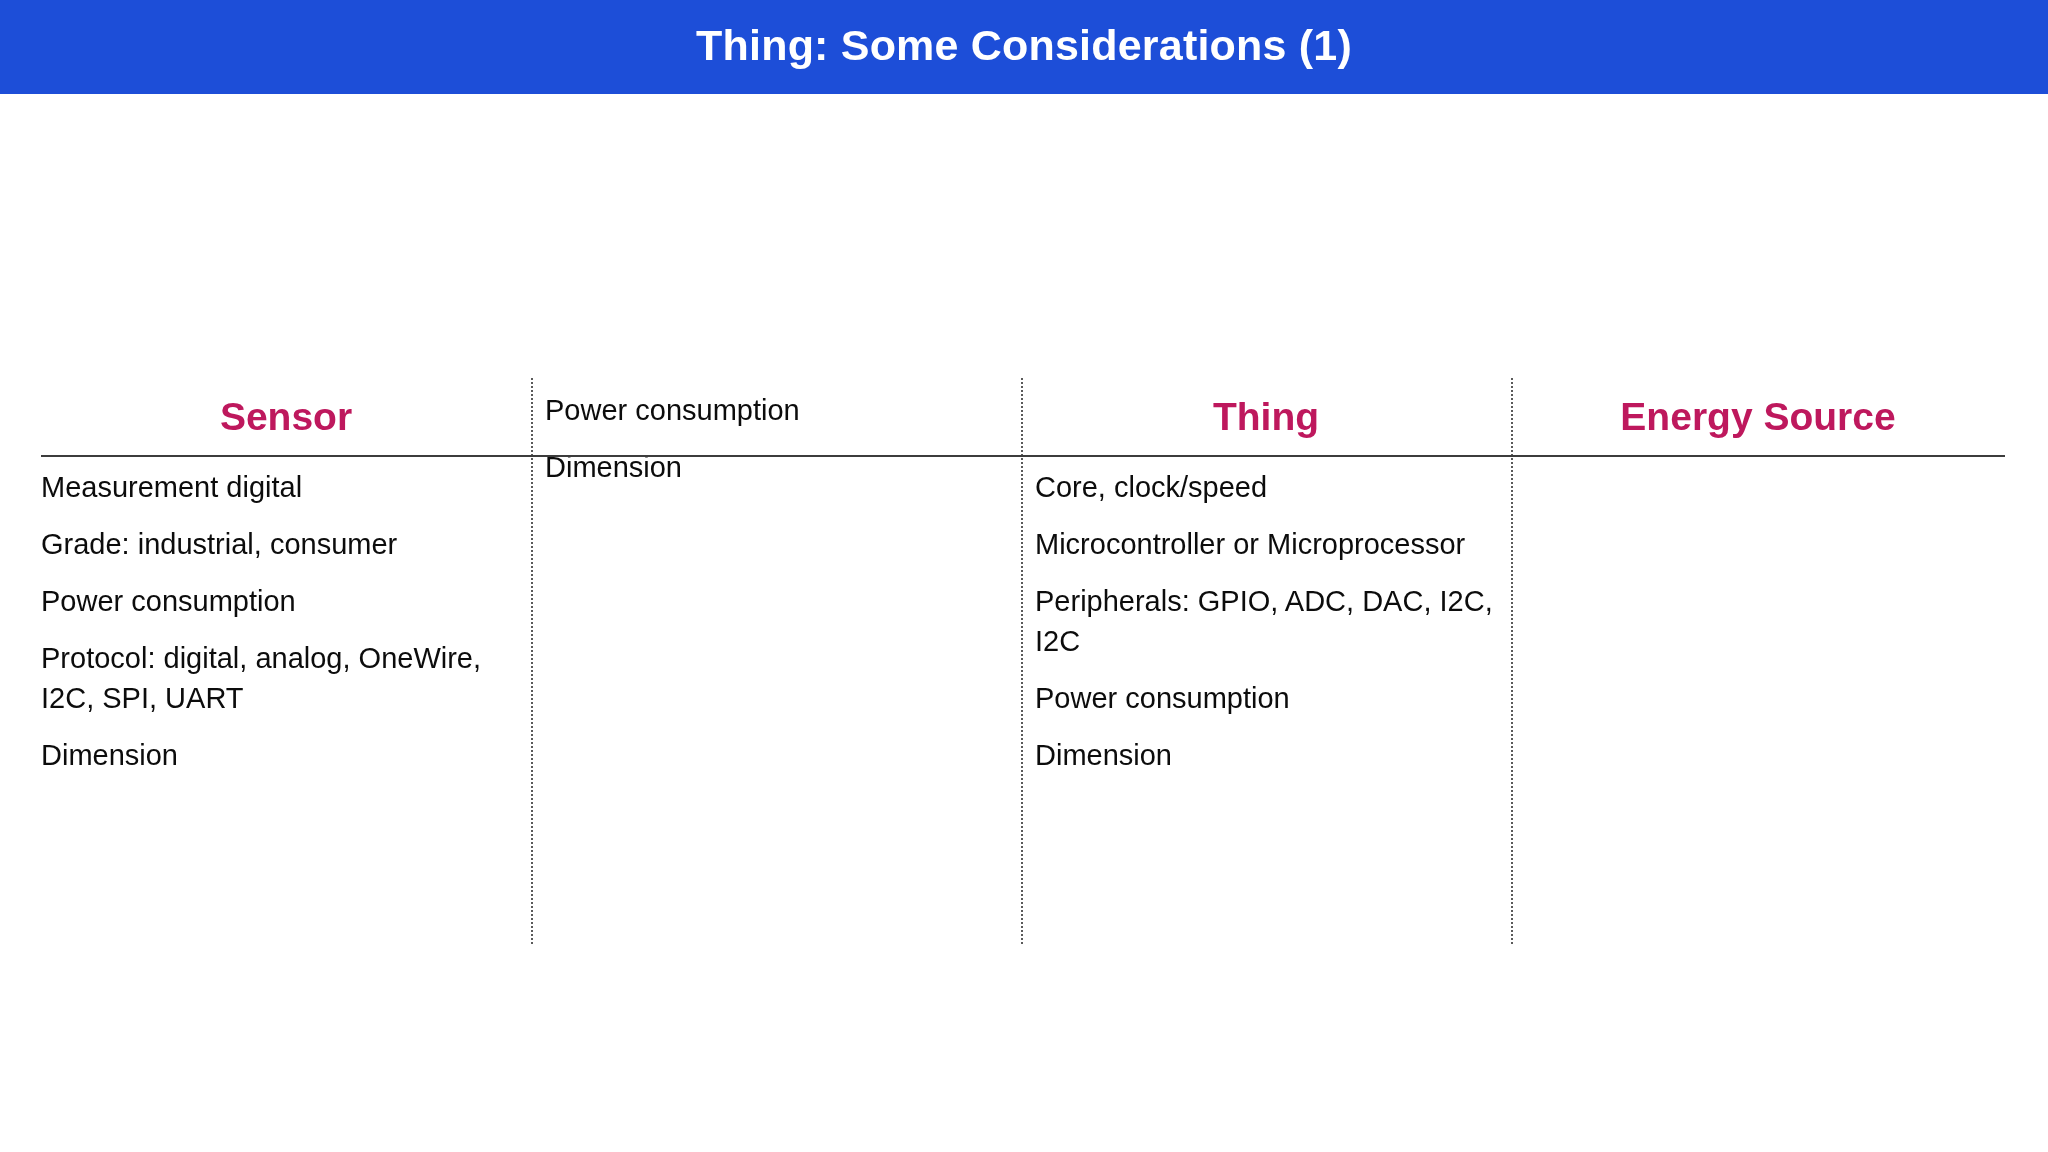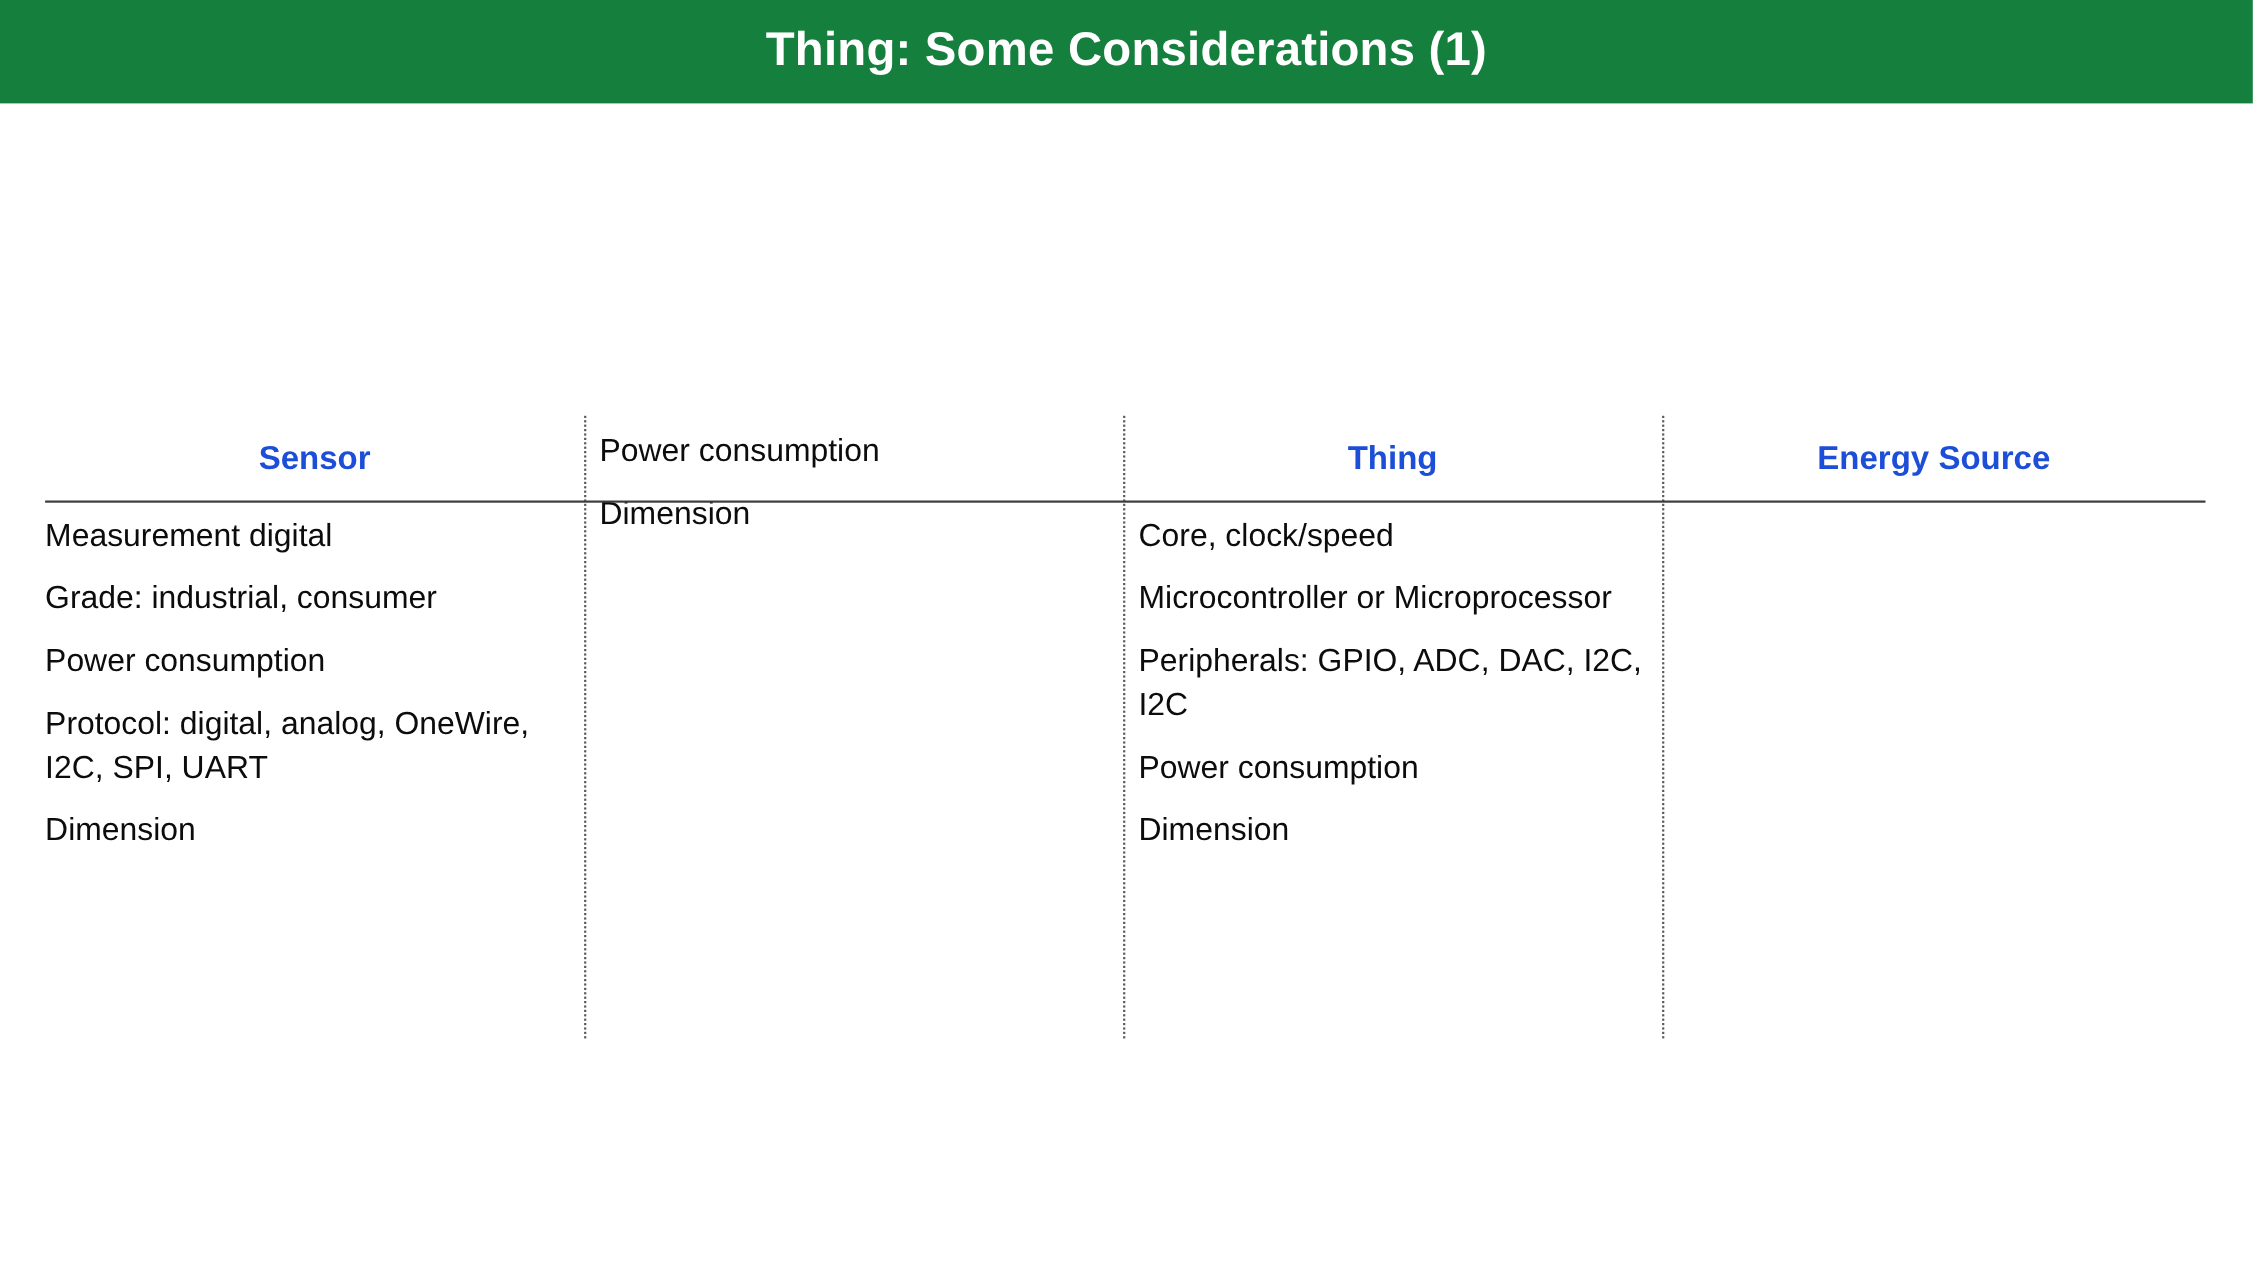--- a/index.html
+++ b/index.html
@@ -16,21 +16,21 @@
     position: relative;
   }
 
   
   .banner {
     position: absolute;
     left: 0;
     top: 0;
     width: 2048px;
     height: 94px;
-    background: #15803d;
+    background: #1d4ed8;
     display: flex;
     align-items: center;
     justify-content: center;
     box-sizing: border-box;
   }
   .banner-title {
     color: #FFFFFF;
     font-size: 43px;
     font-weight: bold;
     letter-spacing: 0.2px;
@@ -80,23 +80,23 @@
   }
 
   .col-head {
     height: 77px;
     display: flex;
     align-items: center;
     justify-content: center;
     box-sizing: border-box;
   }
   .col-head-label {
-    font-size: 30px;
+    font-size: 39px;
     font-weight: bold;
-    color: #1d4ed8;
+    color: #be185d;
     line-height: 1;
     text-align: center;
     white-space: nowrap;
   }
 
   
   .head-rule {
     position: absolute;
     left: 0;
     top: 77px;

